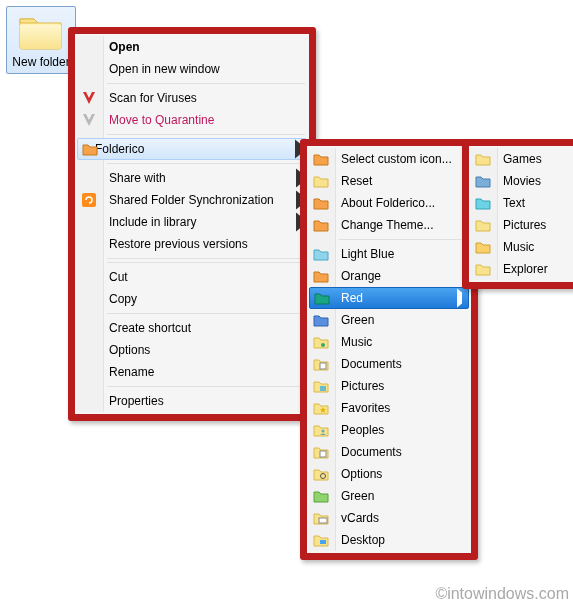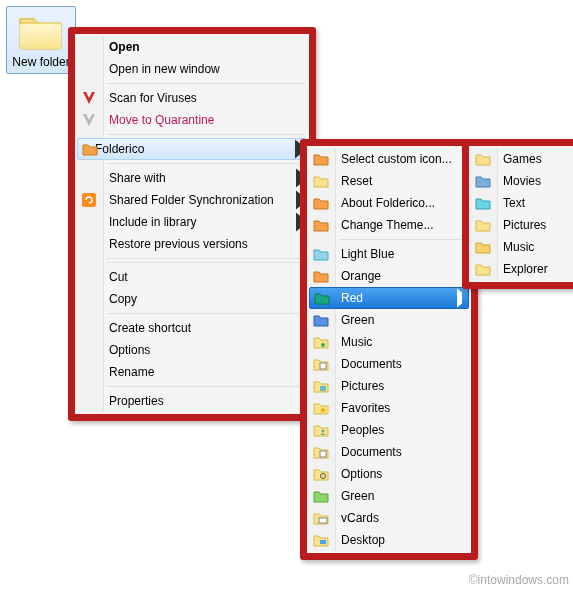--- a/index.html
+++ b/index.html
@@ -101,23 +101,23 @@
   
   .caret {
     width: 0; height: 0;
     border-top: 4px solid transparent;
     border-bottom: 4px solid transparent;
     border-left: 5px solid #333;
   }
   .watermark {
     position: absolute;
     right: 4px;
-    bottom: 18px;
+    bottom: 2px;
     color: #a9a9a9;
-    font-size: 12px;
+    font-size: 16px;
   }
 </style>
 </head>
 <body>
 
 <div class="desktop-folder">
   <div class="big-folder-icon">
     <svg width="48" height="40" viewBox="0 0 48 40">
       <path d="M3 8 L17 8 L21 12 L44 12 L44 36 Q44 38 42 38 L5 38 Q3 38 3 36 Z" fill="#fff3b0" stroke="#dfb749" stroke-width="1"></path>
       <path d="M3 8 L17 8 L21 12 L3 12 Z" fill="#f8e28a" stroke="#dfb749" stroke-width="1"></path>

